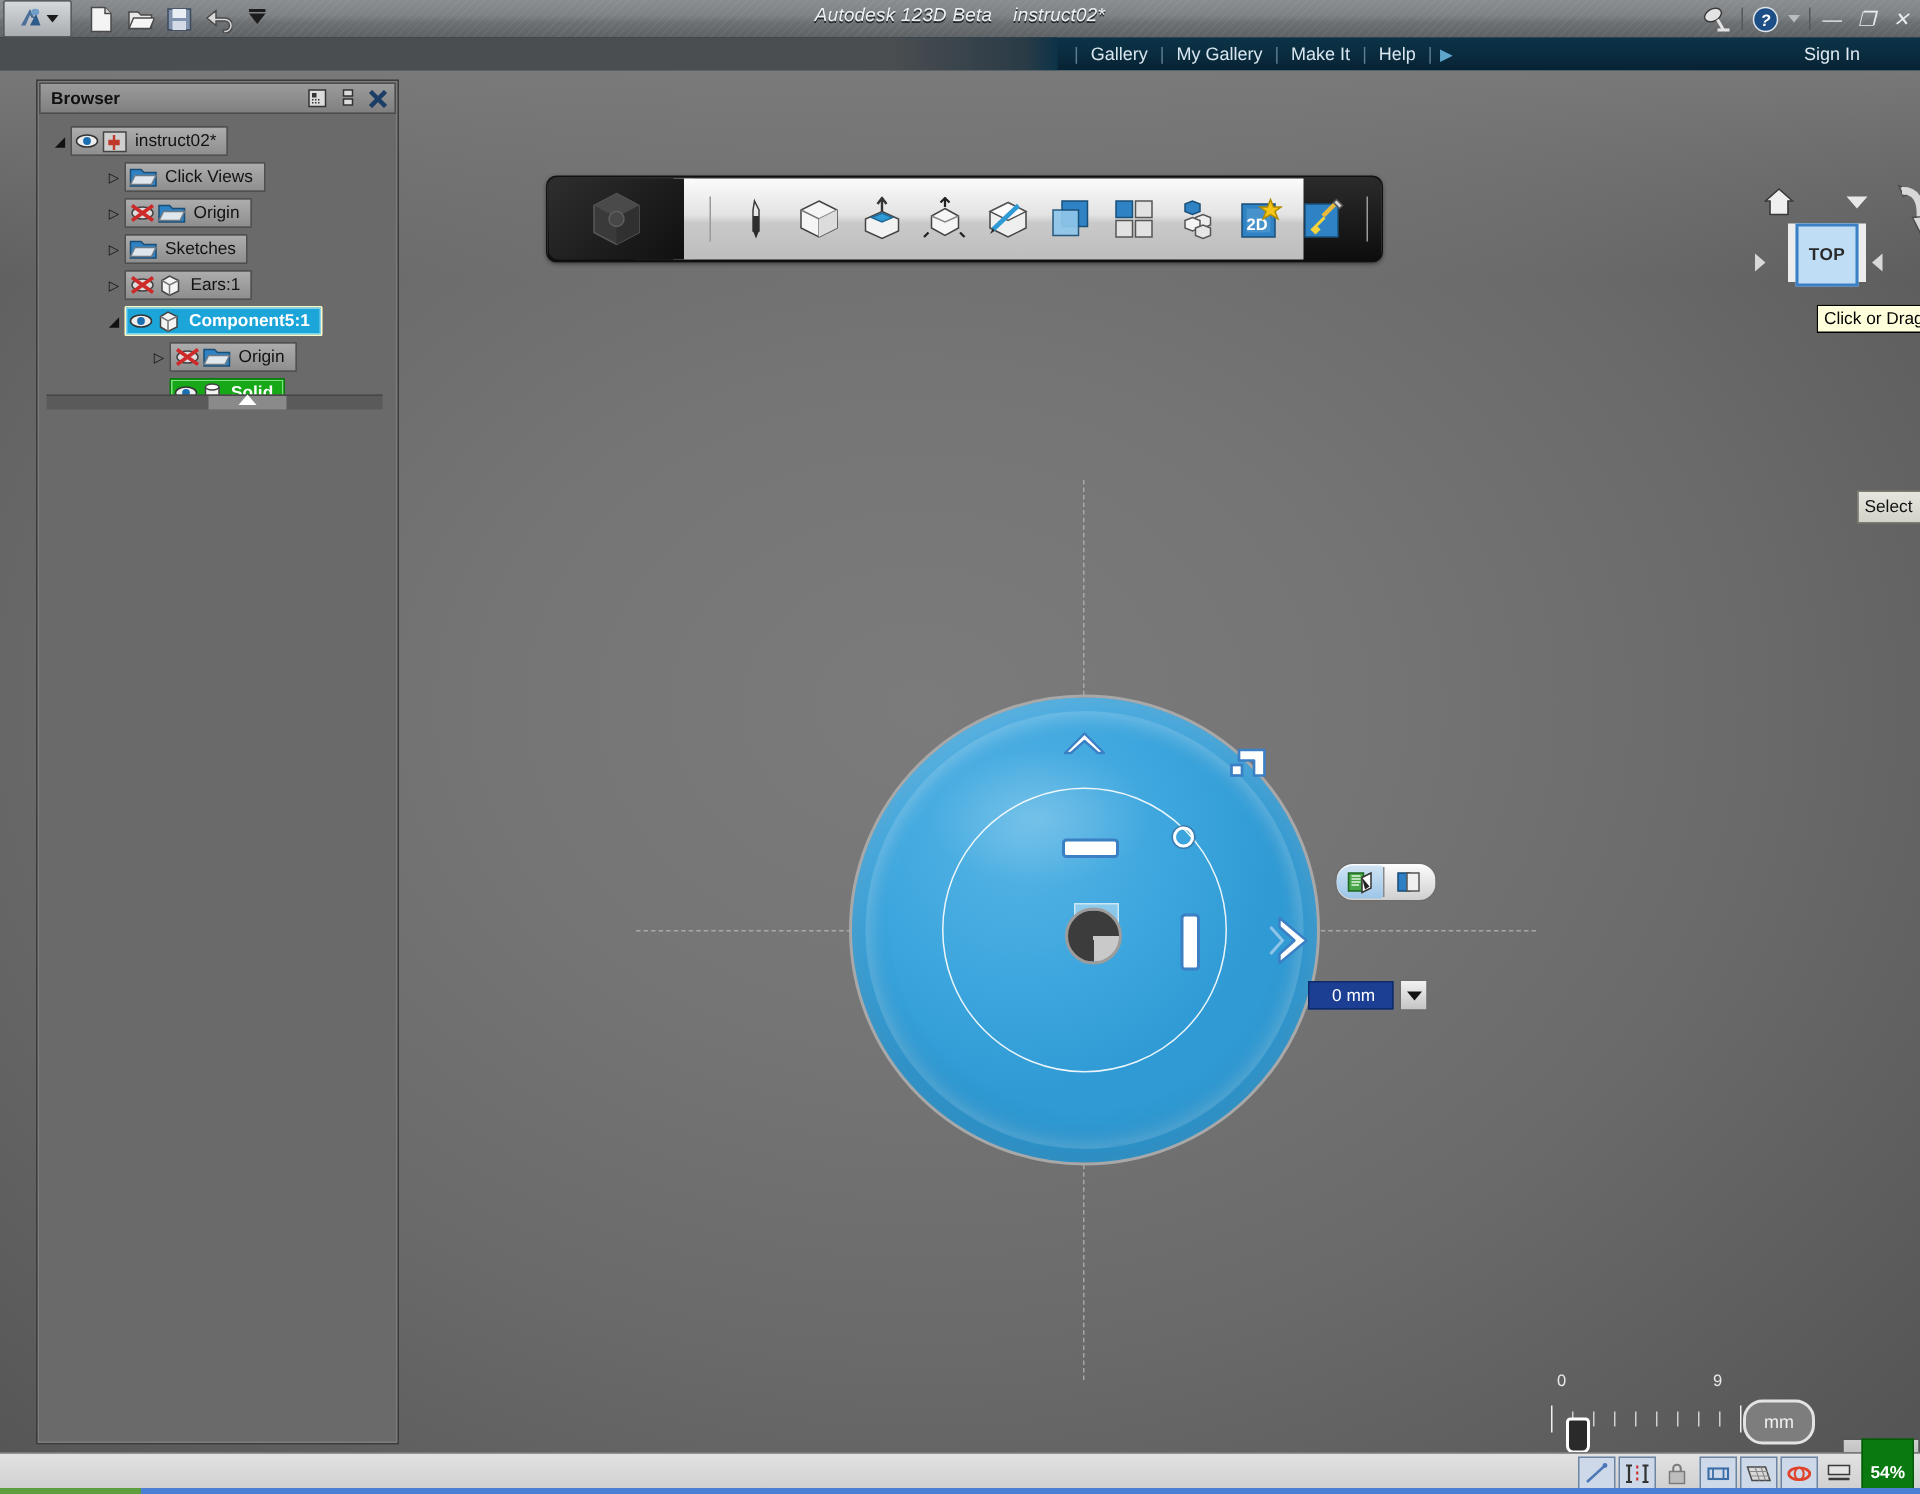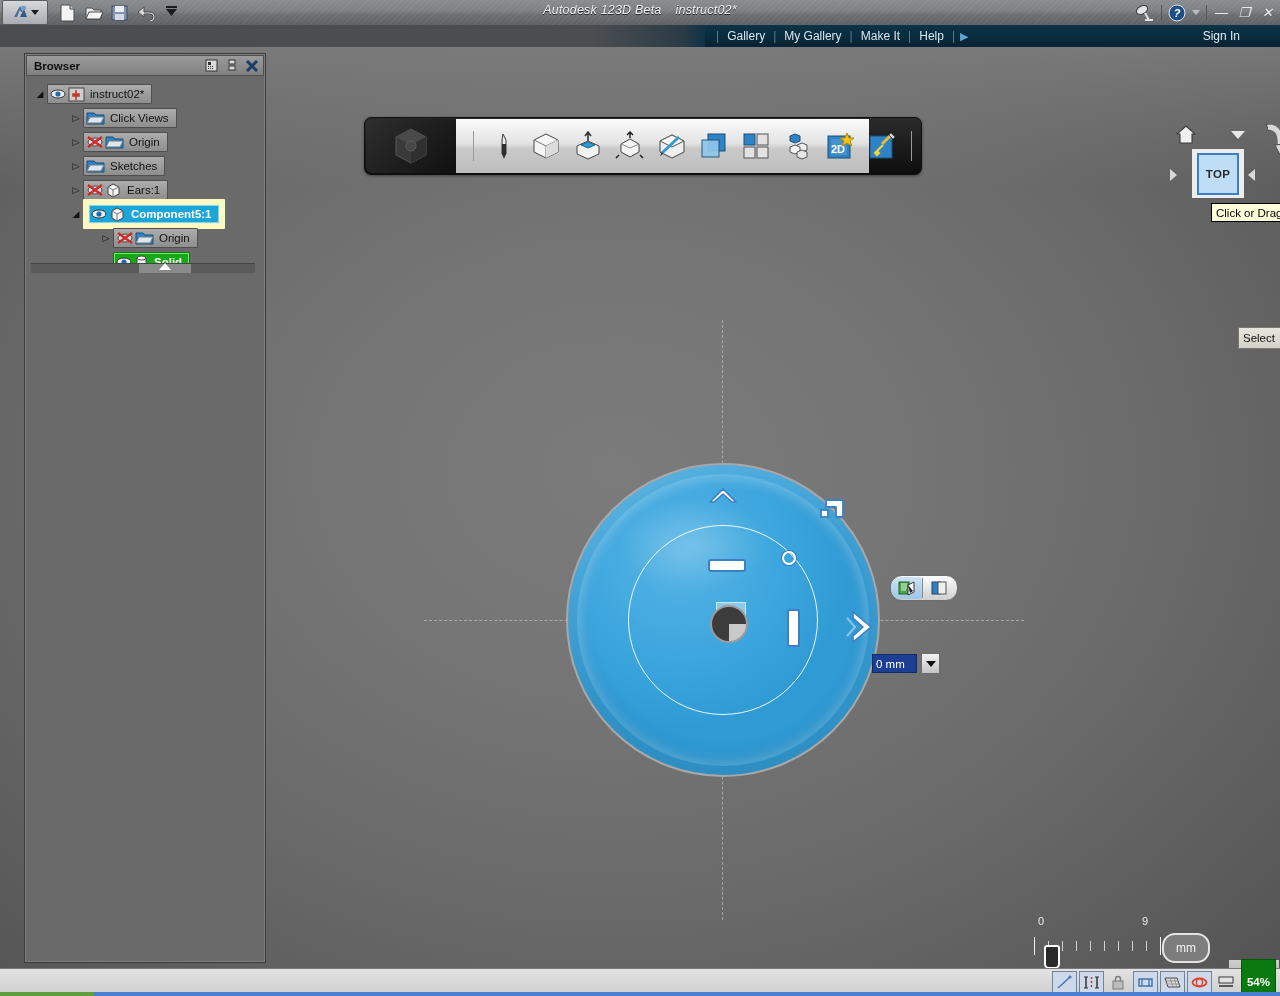--- a/index.html
+++ b/index.html
@@ -88,21 +88,21 @@
   .br-hbtns{display:flex;align-items:center;gap:3px;padding-right:3px;}
   .br-hbtn{width:17px;height:15px;display:flex;align-items:center;justify-content:center;}
   .br-body{position:relative;padding-top:7px;}
   .tree-row{display:flex;align-items:center;height:20px;margin-bottom:4px;}
   .tw{display:inline-block;width:14px;text-align:center;color:#111;font-size:9px;}
   .node{
     display:inline-flex;align-items:center;height:18px;
     background:linear-gradient(to bottom,#adadad,#8e8e8e);
     border:1px solid #4f4f4f;padding:0 7px 0 2px;border-radius:1px;
   }
-  .node.sel{background:#1ca5d8;border:6px solid #fef9c3;box-shadow:0 0 0 1px #7fd4f2 inset;}
+  .node.sel{background:#1ca5d8;border:1px solid #fef9c3;box-shadow:0 0 0 1px #7fd4f2 inset;}
   .node.green{background:#17a818;border:1px solid #0b7a0c;box-shadow:0 0 0 1px #7fe07f inset;}
   .node .lbl{font-size:11.5px;color:#121212;padding-left:5px;white-space:nowrap;}
   .node.sel .lbl,.node.green .lbl{color:#fff;font-weight:bold;}
   .node .icg{display:inline-flex;align-items:center;gap:1px;}
   .br-scroll{
     position:absolute;left:6px;bottom:-1px;width:224px;height:9px;
     background:#5a5a5a;border-top:1px solid #464646;
   }
   .br-scroll .thumb{position:absolute;left:108px;top:0;width:52px;height:9px;background:#8a8a8a;}
   .br-scroll .up{position:absolute;left:128px;top:-1px;width:0;height:0;
@@ -136,22 +136,22 @@
   .tb-div{width:1px;height:30px;background:#9a9a9a;margin:0 4px;}
   .tbi{width:33px;height:33px;display:flex;align-items:center;justify-content:center;cursor:default;}
   .tbi svg{display:block;}
 
   
   .viewcube-wrap{position:absolute;left:1168px;top:72px;width:112px;height:110px;}
   .vc-home{position:absolute;left:8px;top:6px;width:20px;height:19px;}
   .vc-dn{position:absolute;left:63px;top:12px;width:0;height:0;
     border-left:7px solid transparent;border-right:7px solid transparent;border-top:8px solid #e8e8e8;}
   .vc-rot{position:absolute;left:88px;top:2px;width:28px;height:44px;}
-  .vc-plate{position:absolute;left:24px;top:30px;width:52px;height:49px;
-    background:#ededed;display:flex;align-items:center;justify-content:center;}
+  .vc-plate{position:absolute;left:24px;top:30px;width:52px;height:39px;
+    background:#ededed;display:flex;justify-content:center;}
   .vc-face{width:38px;height:38px;background:#bfddf5;border:2px solid #3b7fc4;
     display:flex;align-items:center;justify-content:center;
     font-size:11.5px;font-weight:bold;color:#2a2a2a;letter-spacing:.3px;}
   .vc-la{position:absolute;left:2px;top:50px;width:0;height:0;
     border-top:6px solid transparent;border-bottom:6px solid transparent;border-left:7px solid #d8d8d8;}
   .vc-ra{position:absolute;left:80px;top:50px;width:0;height:0;
     border-top:6px solid transparent;border-bottom:6px solid transparent;border-right:7px solid #d8d8d8;}
   .vc-tip{position:absolute;left:43px;top:84px;height:17px;padding:0 4px;
     background:#ffffdc;border:1px solid #000;font-size:11.5px;color:#000;
     display:flex;align-items:center;white-space:nowrap;}
@@ -206,21 +206,21 @@
     position:absolute;left:890px;top:575px;width:66px;height:24px;
     background:linear-gradient(to bottom,#fdfdfd,#cfcfcf);
     border:1px solid #6f6f6f;border-radius:12px;display:flex;align-items:center;
   }
   .mini-btn{width:31px;height:22px;display:flex;align-items:center;justify-content:center;}
   .mini-btn.active{background:linear-gradient(to bottom,#cfe4f4,#9dc6e8);border-radius:11px 2px 2px 11px;}
   .mini-div{width:1px;height:20px;background:#8a8a8a;}
   .dimbox{position:absolute;left:872px;top:606px;display:flex;align-items:center;}
   .dim-input{
     width:40px;height:17px;background:#1c3f94;border:1px solid #0d2a6b;
-    color:#fff;font-size:11.5px;display:flex;align-items:center;padding-left:3px;
+    color:#fff;font-size:11.5px;display:flex;align-items:center;padding-left:15px;
   }
   .dim-drop{
     width:17px;height:19px;margin-left:4px;
     background:linear-gradient(to bottom,#f2f2f2,#c4c4c4);border:1px solid #6d6d6d;
     display:flex;align-items:center;justify-content:center;
   }
   .dim-drop .tri{width:0;height:0;border-left:5px solid transparent;border-right:5px solid transparent;border-top:6px solid #111;}
 
   
   .ruler{position:absolute;left:1020px;top:868px;width:250px;height:78px;}

